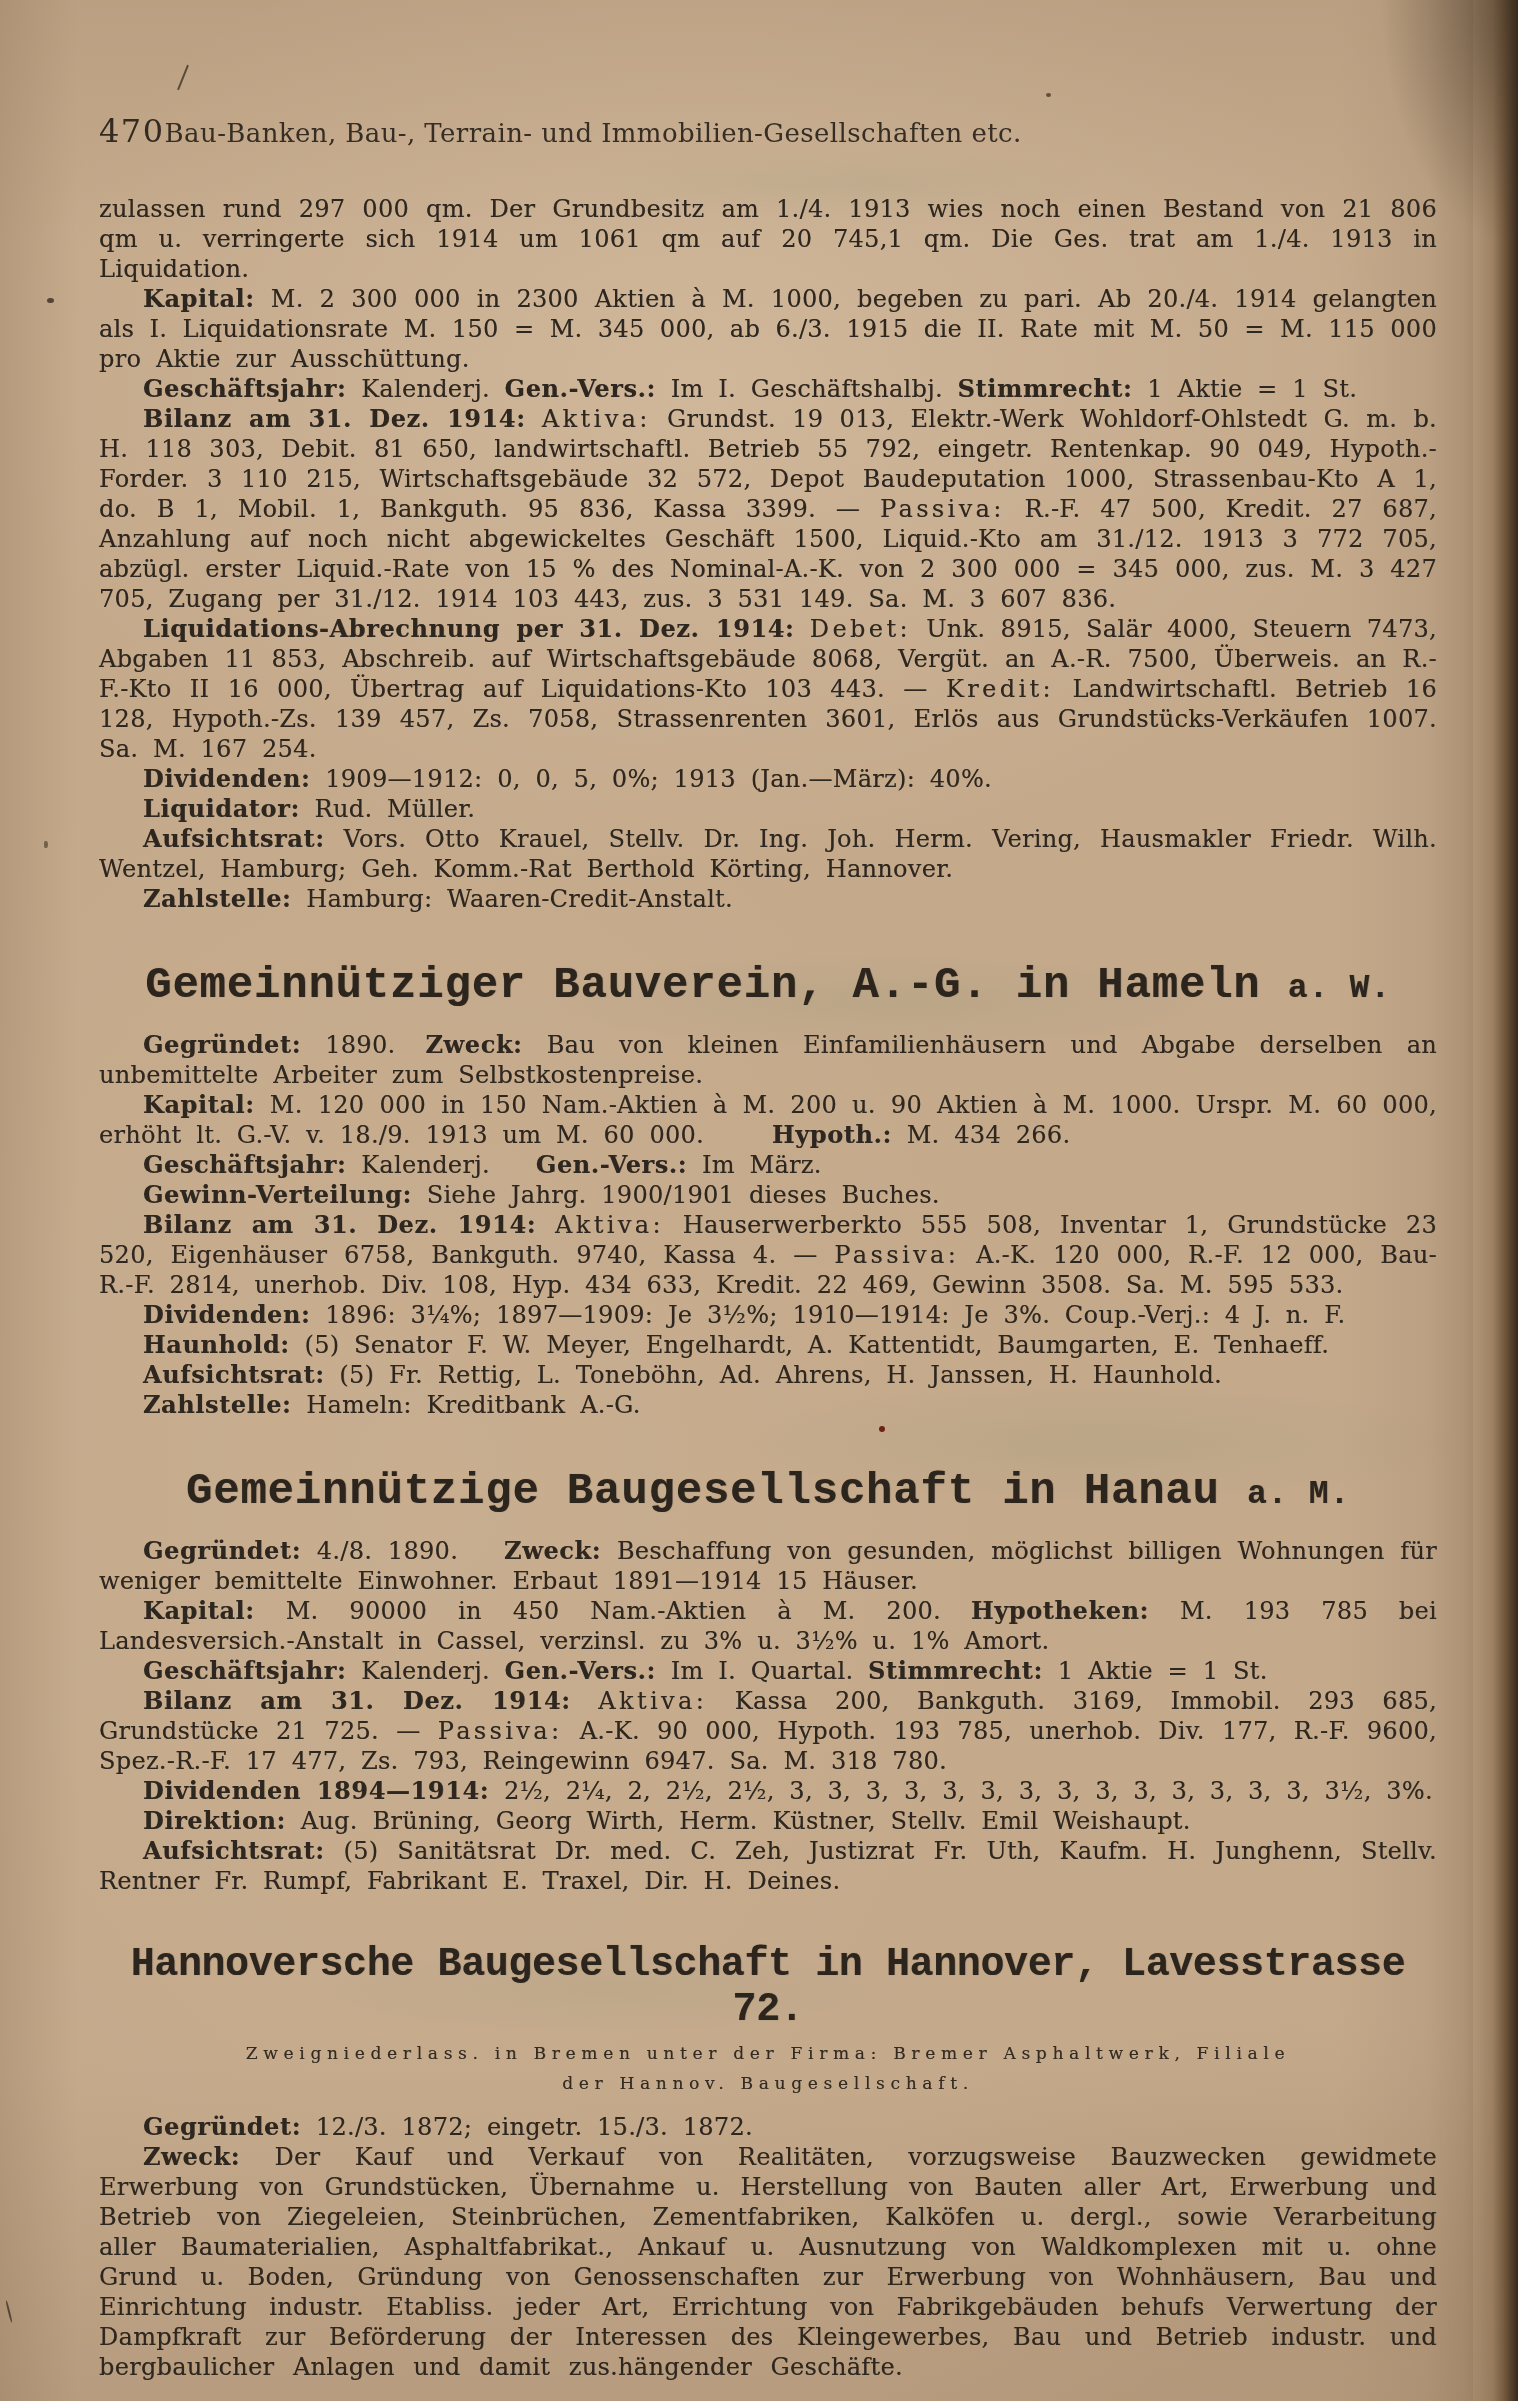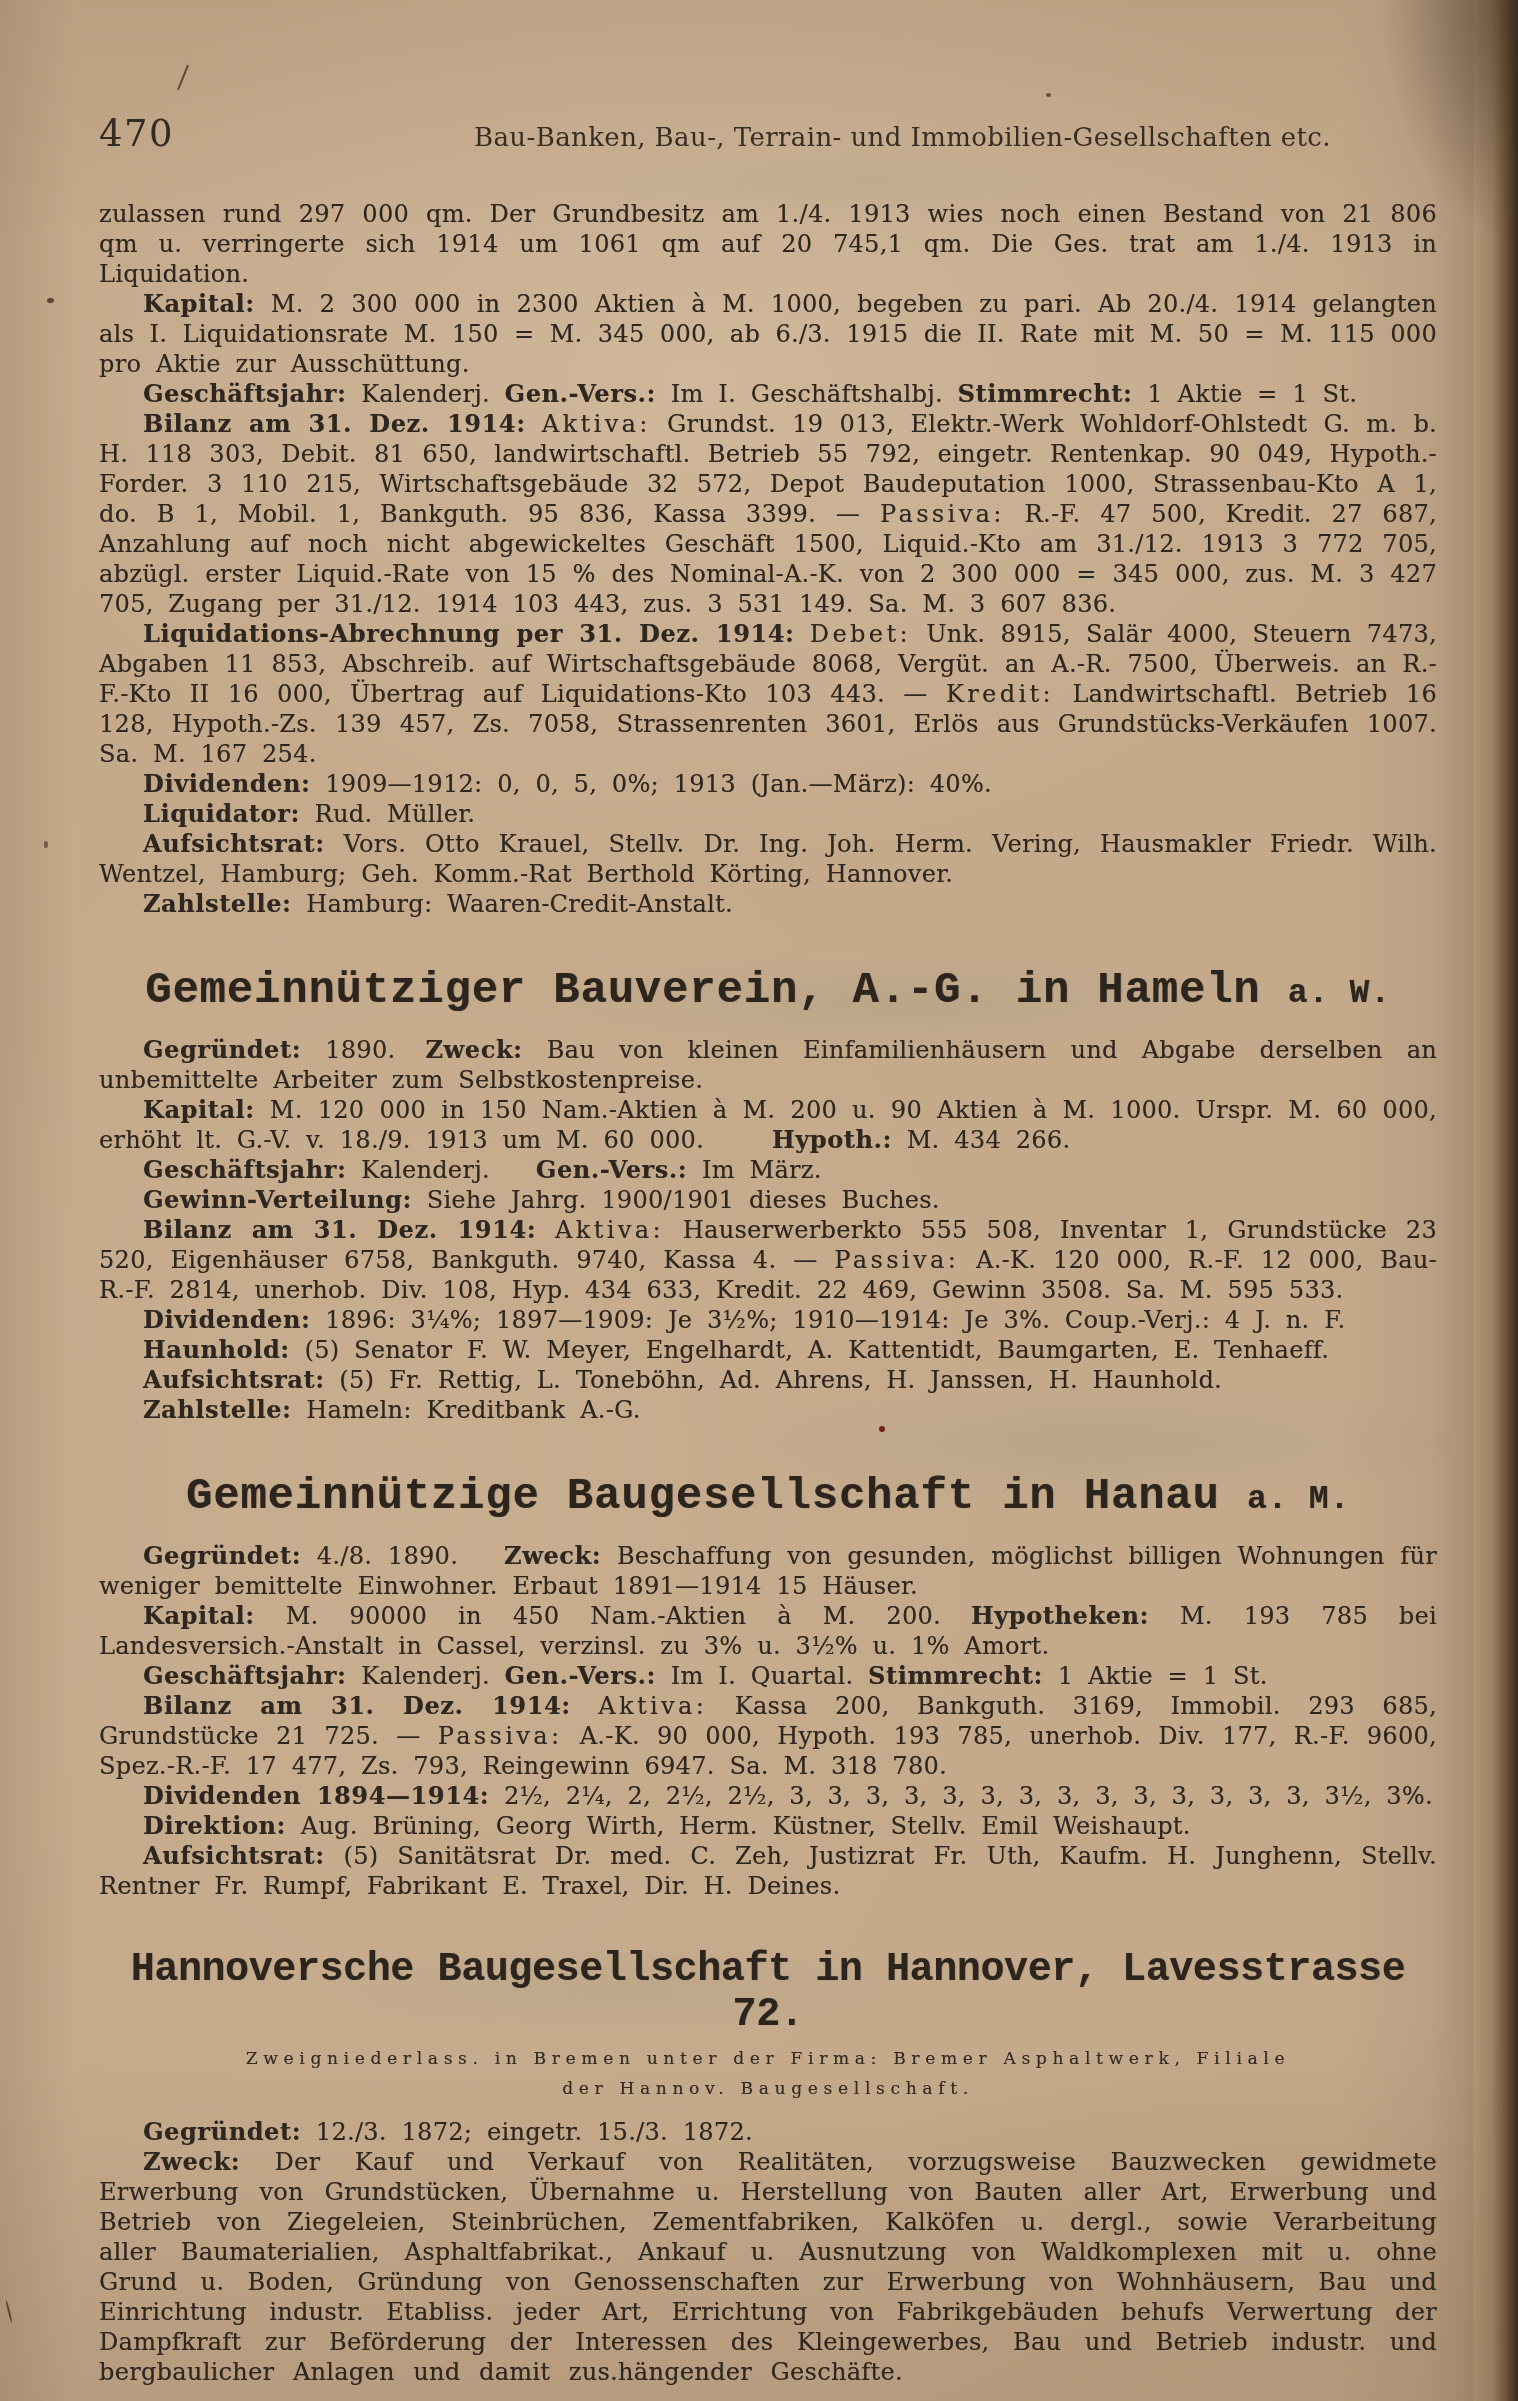--- a/index.html
+++ b/index.html
@@ -23,25 +23,25 @@
   }
   .content{
     position:absolute;left:99px;top:112px;width:1338px;
   }
   
   .page-header{
     display:flex;align-items:baseline;
     margin-bottom:44px;
   }
   .pagenum{
-    font-size:37px;letter-spacing:1.5px;color:#332b22;
+    font-size:32px;letter-spacing:1.5px;color:#332b22;
     flex:0 0 auto;
   }
   .running-title{
-    flex:1 1 auto;text-align:right;
+    flex:1 1 auto;text-align:left;
     font-size:26px;letter-spacing:0.4px;color:#362e24;
     padding-right:106px; 
   }
   
   .para{
     margin:0;
     font-size:24px;line-height:30px;
     text-align:justify;
     text-indent:44px;
     word-spacing:6.8px;letter-spacing:0.3px;

